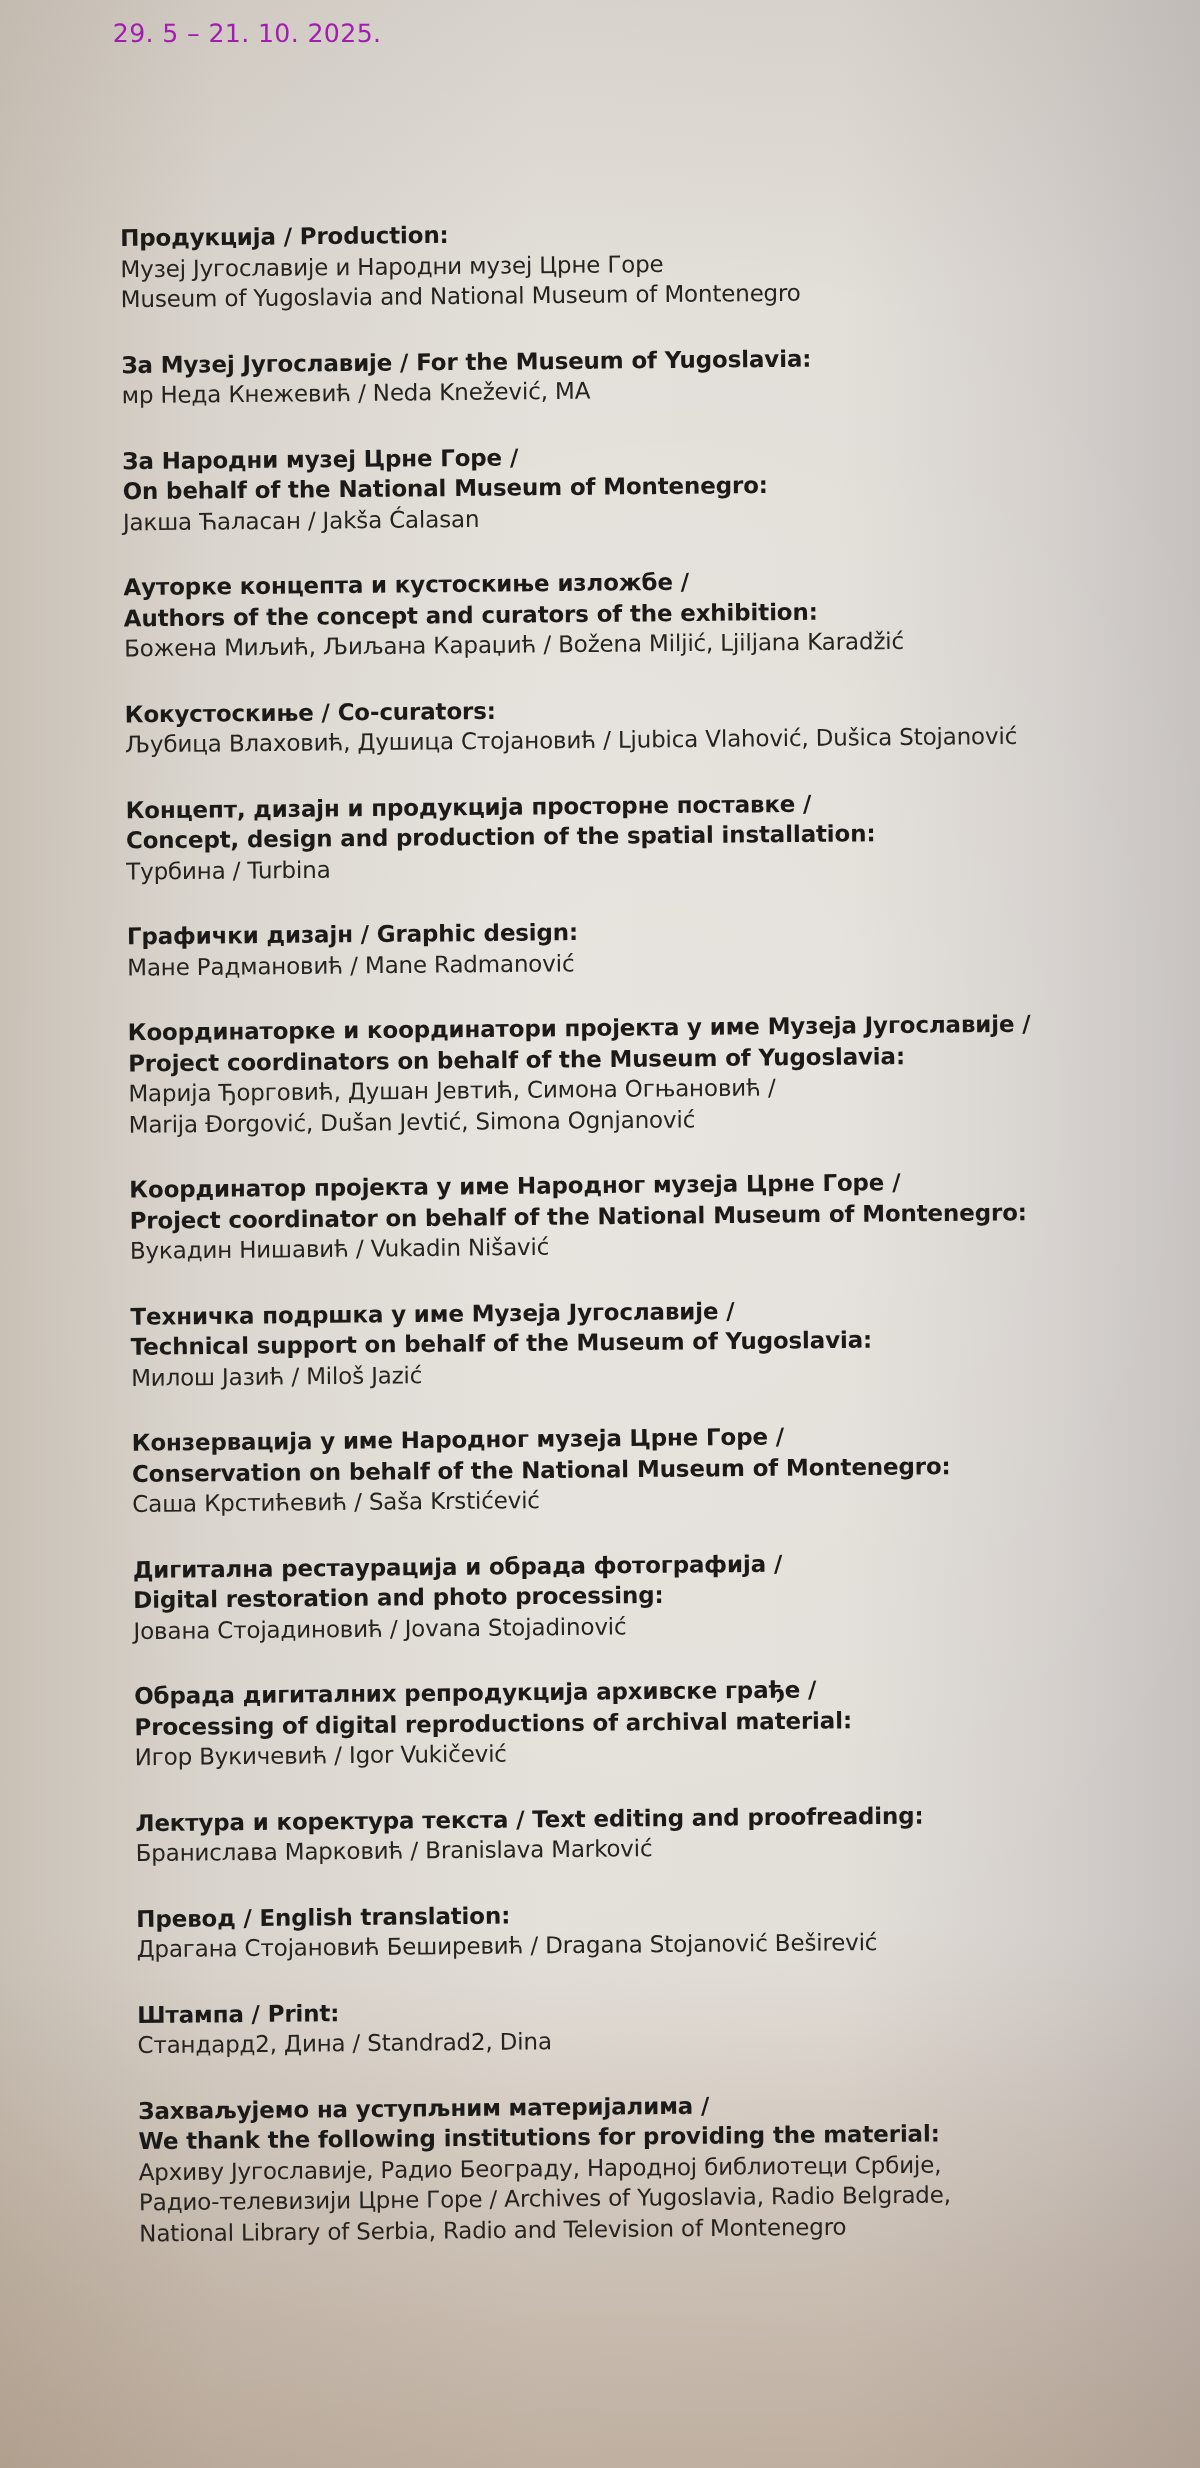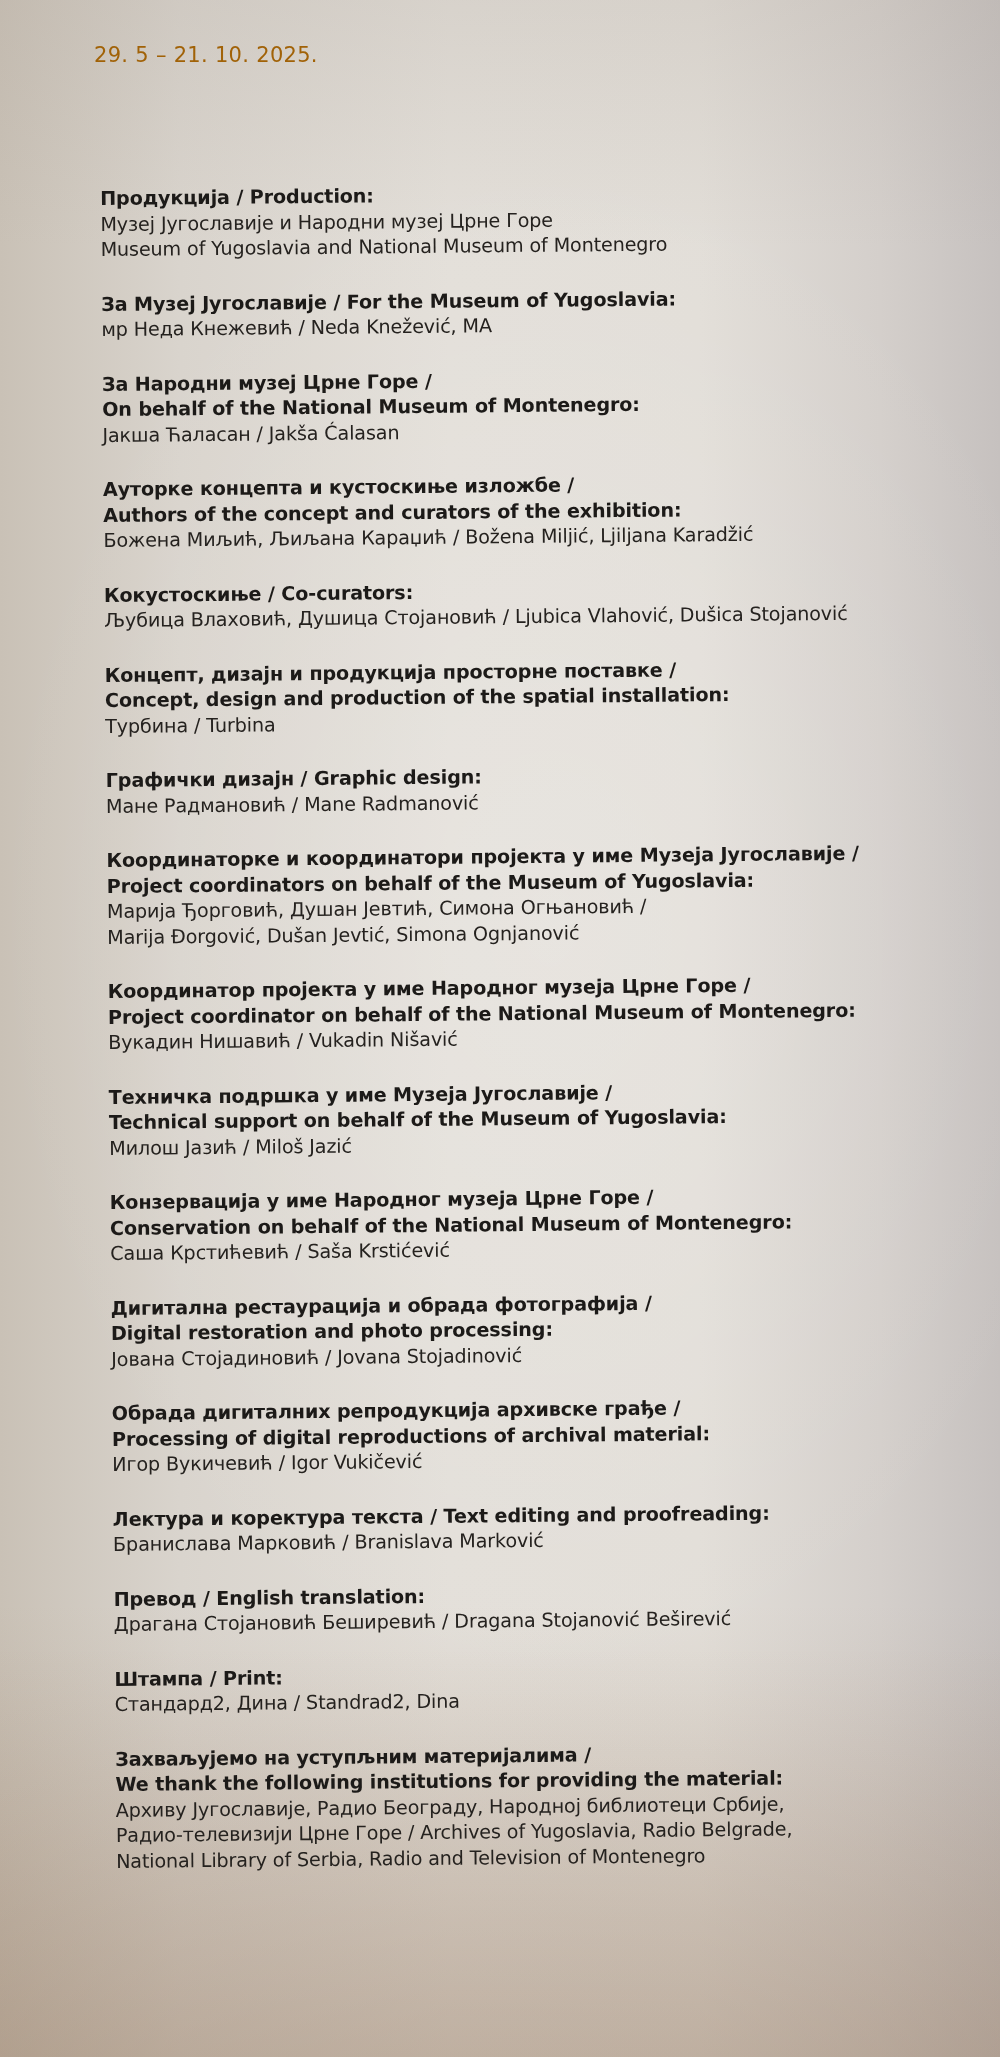--- a/index.html
+++ b/index.html
@@ -24,22 +24,21 @@
       background:
         radial-gradient(ellipse 80% 55% at 55% 45%, rgba(255,255,255,0.18) 0%, rgba(255,255,255,0) 70%),
         linear-gradient(180deg, rgba(170,160,150,0.20) 0%, rgba(0,0,0,0) 12%, rgba(0,0,0,0) 78%, rgba(160,130,105,0.35) 100%);
     }
     .date {
       position: absolute;
       left: 94px;
       top: 16px;
       font-size: 21px;
       letter-spacing: 0.3px;
-      color: #a16207;
-      margin-top: 27px;
+      color: #a21caf;
     }
     .credits {
       position: absolute;
       left: 100px;
       top: 186px;
       width: 880px;
       transform: rotate(-0.55deg);
       transform-origin: 0 0;
     }
     .block {

